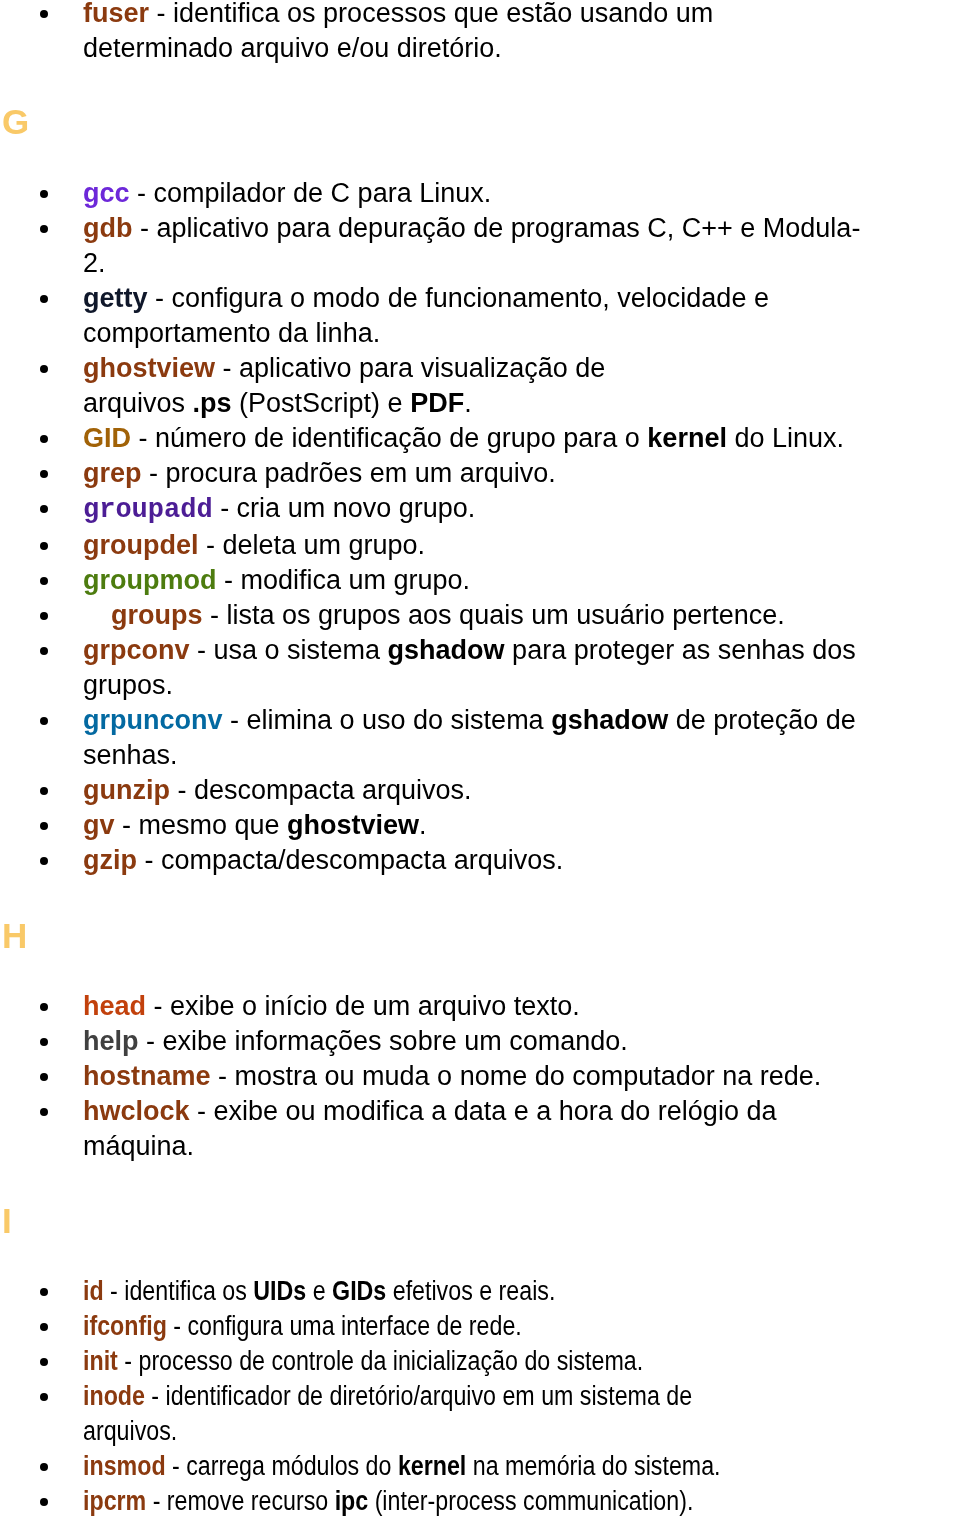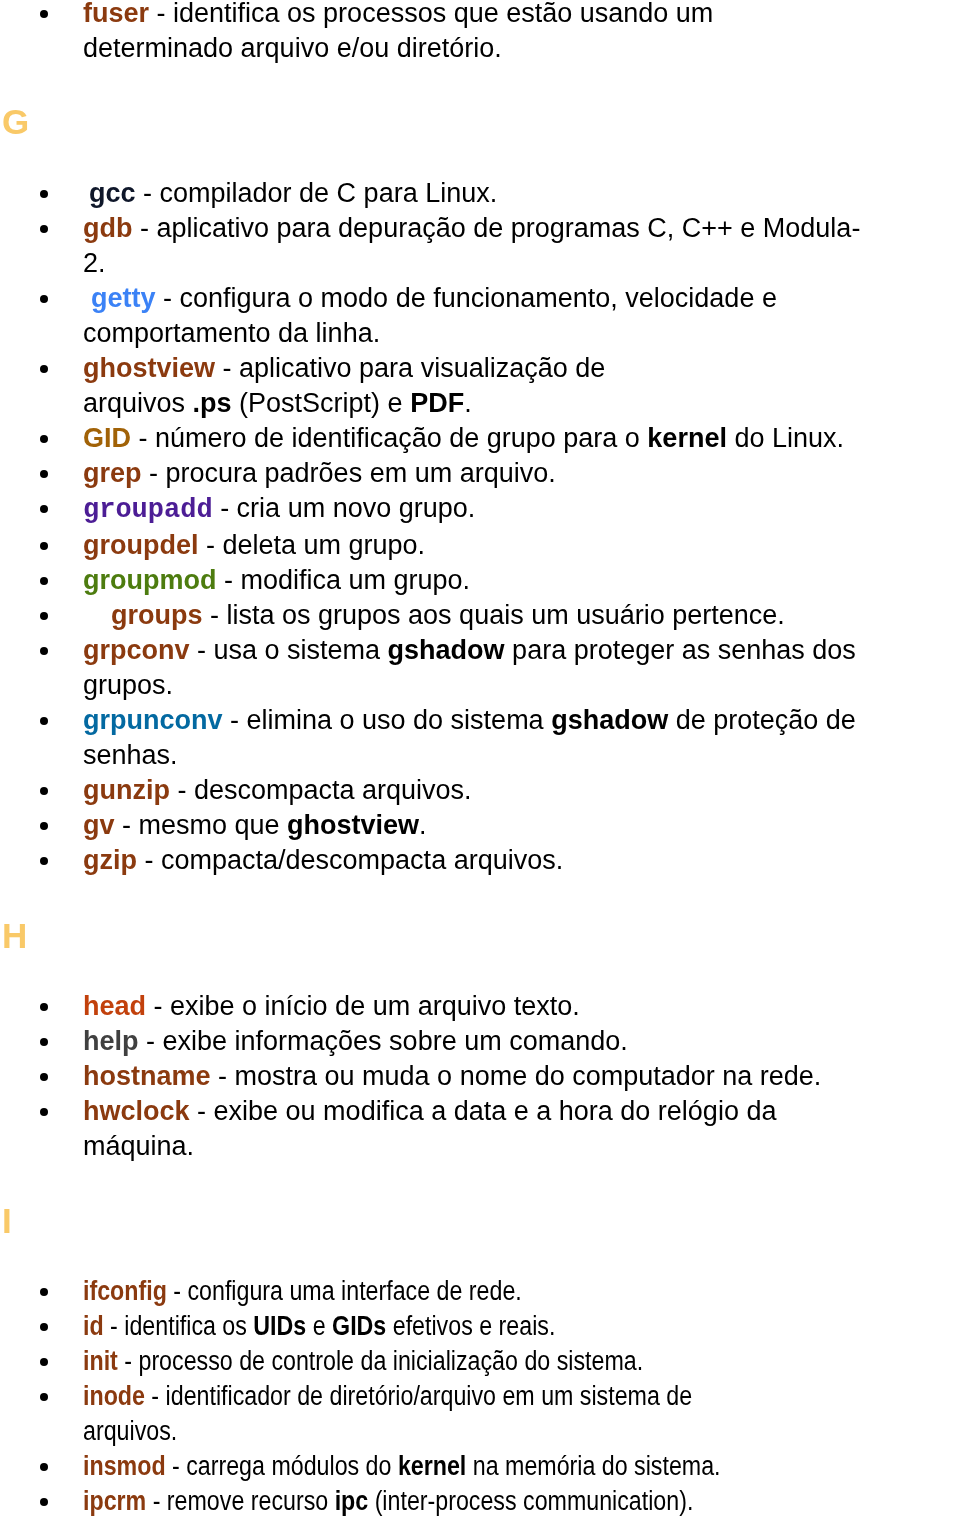--- a/index.html
+++ b/index.html
@@ -20,23 +20,23 @@
 <ul class="list" style="top:-4px;">
   <li>
     <span class="bullet"></span>
     <span class="term" style="color: rgb(139, 58, 15);">fuser</span><span> - identifica os processos que estão usando um</span><br>
     <span>determinado arquivo e/ou diretório.</span>
   </li>
 </ul>
 
 <div class="heading" style="top: 104px; color: rgb(249, 201, 104);">G</div>
 <ul class="list" style="top:176px;">
-  <li><span class="bullet"></span><span class="term" style="color: #0f172a; margin-left: 6px;">gcc</span><span> - compilador de C para Linux.</span></li>
+  <li><span class="bullet"></span><span class="term" style="color: #6d28d9;">gcc</span><span> - compilador de C para Linux.</span></li>
   <li><span class="bullet"></span><span class="term" style="color: rgb(139, 58, 15);">gdb</span><span> - aplicativo para depuração de programas C, C++ e Modula-</span><br><span>2.</span></li>
-  <li><span class="bullet"></span><span class="term" style="color: #3b82f6; margin-left: 8px;">getty</span><span> - configura o modo de funcionamento, velocidade e</span><br><span>comportamento da linha.</span></li>
+  <li><span class="bullet"></span><span class="term" style="color: #0f172a;">getty</span><span> - configura o modo de funcionamento, velocidade e</span><br><span>comportamento da linha.</span></li>
   <li><span class="bullet"></span><span class="term" style="color: rgb(139, 58, 15);">ghostview</span><span> - aplicativo para visualização de</span><br><span>arquivos </span><span class="bold">.ps</span><span> (PostScript) e </span><span class="bold">PDF</span><span>.</span></li>
   <li><span class="bullet"></span><span class="term" style="color: #a16207; text-align: right;">GID</span><span> - número de identificação de grupo para o </span><span class="bold">kernel</span><span> do Linux.</span></li>
   <li><span class="bullet"></span><span class="term" style="color: rgb(139, 58, 15);">grep</span><span> - procura padrões em um arquivo.</span></li>
   <li><span class="bullet"></span><span class="term" style="color: #4c1d95; font-family: Liberation Mono, monospace;">groupadd</span><span> - cria um novo grupo.</span></li>
   <li><span class="bullet"></span><span class="term" style="color: rgb(139, 58, 15);">groupdel</span><span> - deleta um grupo.</span></li>
   <li><span class="bullet"></span><span class="term" style="color: #4d7c0f;">groupmod</span><span> - modifica um grupo.</span></li>
   <li><span class="bullet"></span><span class="term" style="color: rgb(139, 58, 15); margin-left: 28px;">groups</span><span> - lista os grupos aos quais um usuário pertence.</span></li>
   <li><span class="bullet"></span><span class="term" style="color: rgb(139, 58, 15);">grpconv</span><span> - usa o sistema </span><span class="bold">gshadow</span><span> para proteger as senhas dos</span><br><span>grupos.</span></li>
   <li><span class="bullet"></span><span class="term" style="color: #0369a1;">grpunconv</span><span> - elimina o uso do sistema </span><span class="bold">gshadow</span><span> de proteção de</span><br><span>senhas.</span></li>
   <li><span class="bullet"></span><span class="term" style="color: rgb(139, 58, 15);">gunzip</span><span> - descompacta arquivos.</span></li>
@@ -47,19 +47,19 @@
 <div class="heading" style="top: 918px; color: rgb(249, 201, 104);">H</div>
 <ul class="list" style="top:989px;">
   <li><span class="bullet"></span><span class="term" style="color: #c2410c;">head</span><span> - exibe o início de um arquivo texto.</span></li>
   <li><span class="bullet"></span><span class="term" style="color: #404040;">help</span><span> - exibe informações sobre um comando.</span></li>
   <li><span class="bullet"></span><span class="term" style="color: rgb(139, 58, 15);">hostname</span><span> - mostra ou muda o nome do computador na rede.</span></li>
   <li><span class="bullet"></span><span class="term" style="color: rgb(139, 58, 15);">hwclock</span><span> - exibe ou modifica a data e a hora do relógio da</span><br><span>máquina.</span></li>
 </ul>
 
 <div class="heading" style="top: 1203px; color: rgb(249, 201, 104);">I</div>
 <ul class="list condensed" style="top:1274px;">
+  <li><span class="bullet"></span><span class="txt"><span class="term" style="color: rgb(139, 58, 15);">id</span><span> - identifica os </span><span class="bold">UIDs</span><span> e </span><span class="bold">GIDs</span><span> efetivos e reais.</span></span></li>
   <li><span class="bullet"></span><span class="txt"><span class="term" style="color: rgb(139, 58, 15);">ifconfig</span><span> - configura uma interface de rede.</span></span></li>
-  <li><span class="bullet"></span><span class="txt"><span class="term" style="color: rgb(139, 58, 15);">id</span><span> - identifica os </span><span class="bold">UIDs</span><span> e </span><span class="bold">GIDs</span><span> efetivos e reais.</span></span></li>
   <li><span class="bullet"></span><span class="txt"><span class="term" style="color: rgb(139, 58, 15);">init</span><span> - processo de controle da inicialização do sistema.</span></span></li>
   <li><span class="bullet"></span><span class="txt"><span class="term" style="color: rgb(139, 58, 15);">inode</span><span> - identificador de diretório/arquivo em um sistema de</span></span><br><span class="txt"><span>arquivos.</span></span></li>
   <li><span class="bullet"></span><span class="txt"><span class="term" style="color: rgb(139, 58, 15);">insmod</span><span> - carrega módulos do </span><span class="bold">kernel</span><span> na memória do sistema.</span></span></li>
   <li><span class="bullet"></span><span class="txt"><span class="term" style="color: rgb(139, 58, 15);">ipcrm</span><span> - remove recurso </span><span class="bold">ipc</span><span> (inter-process communication).</span></span></li>
 </ul>
 
 </body></html>

